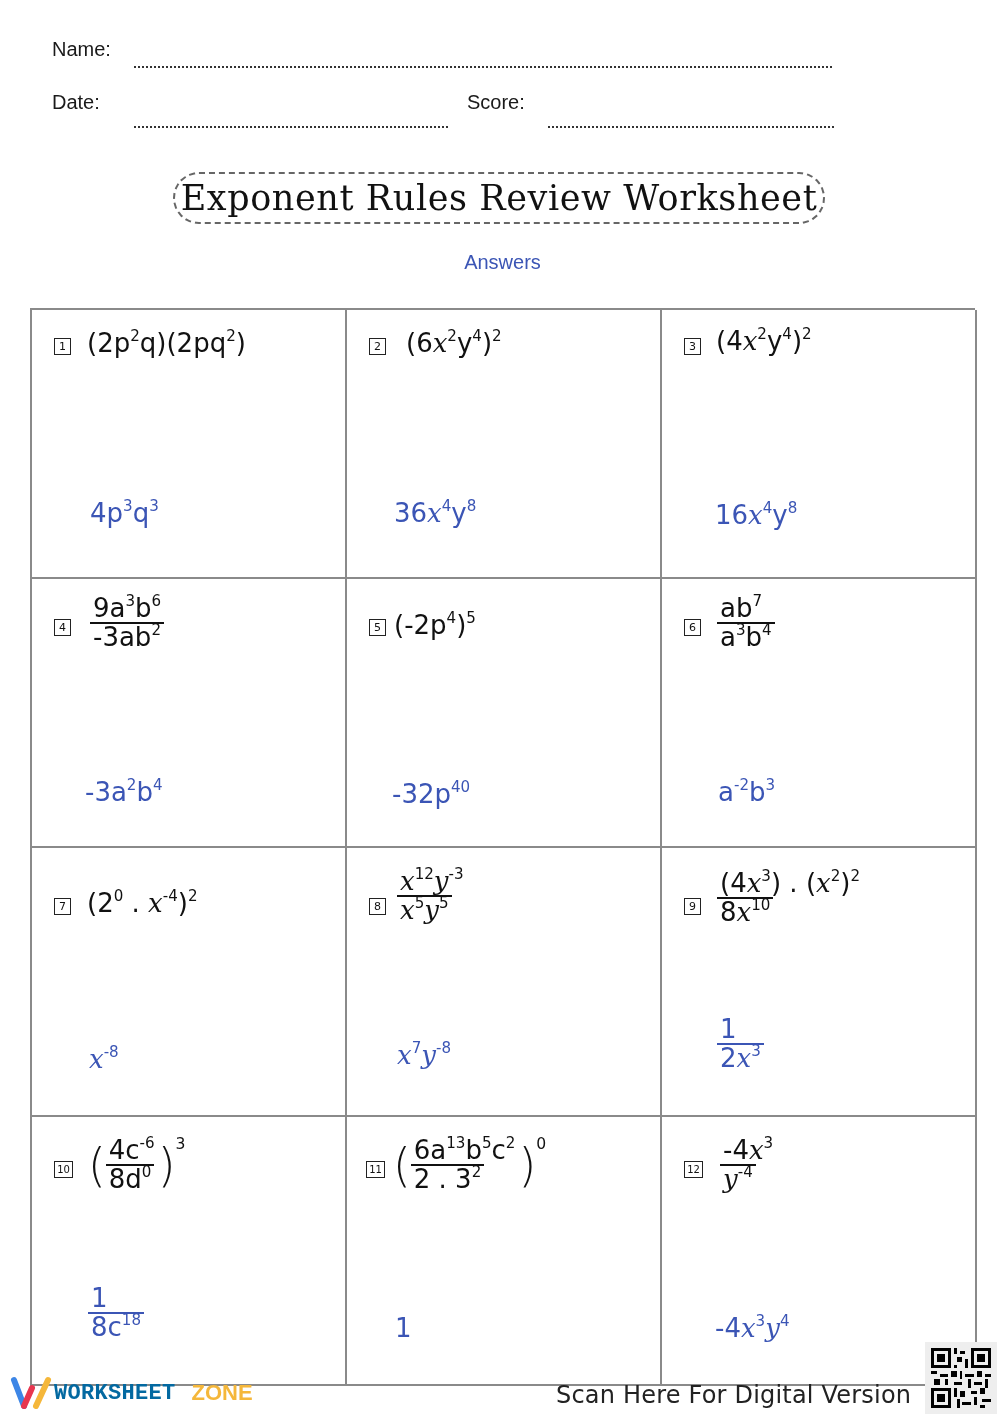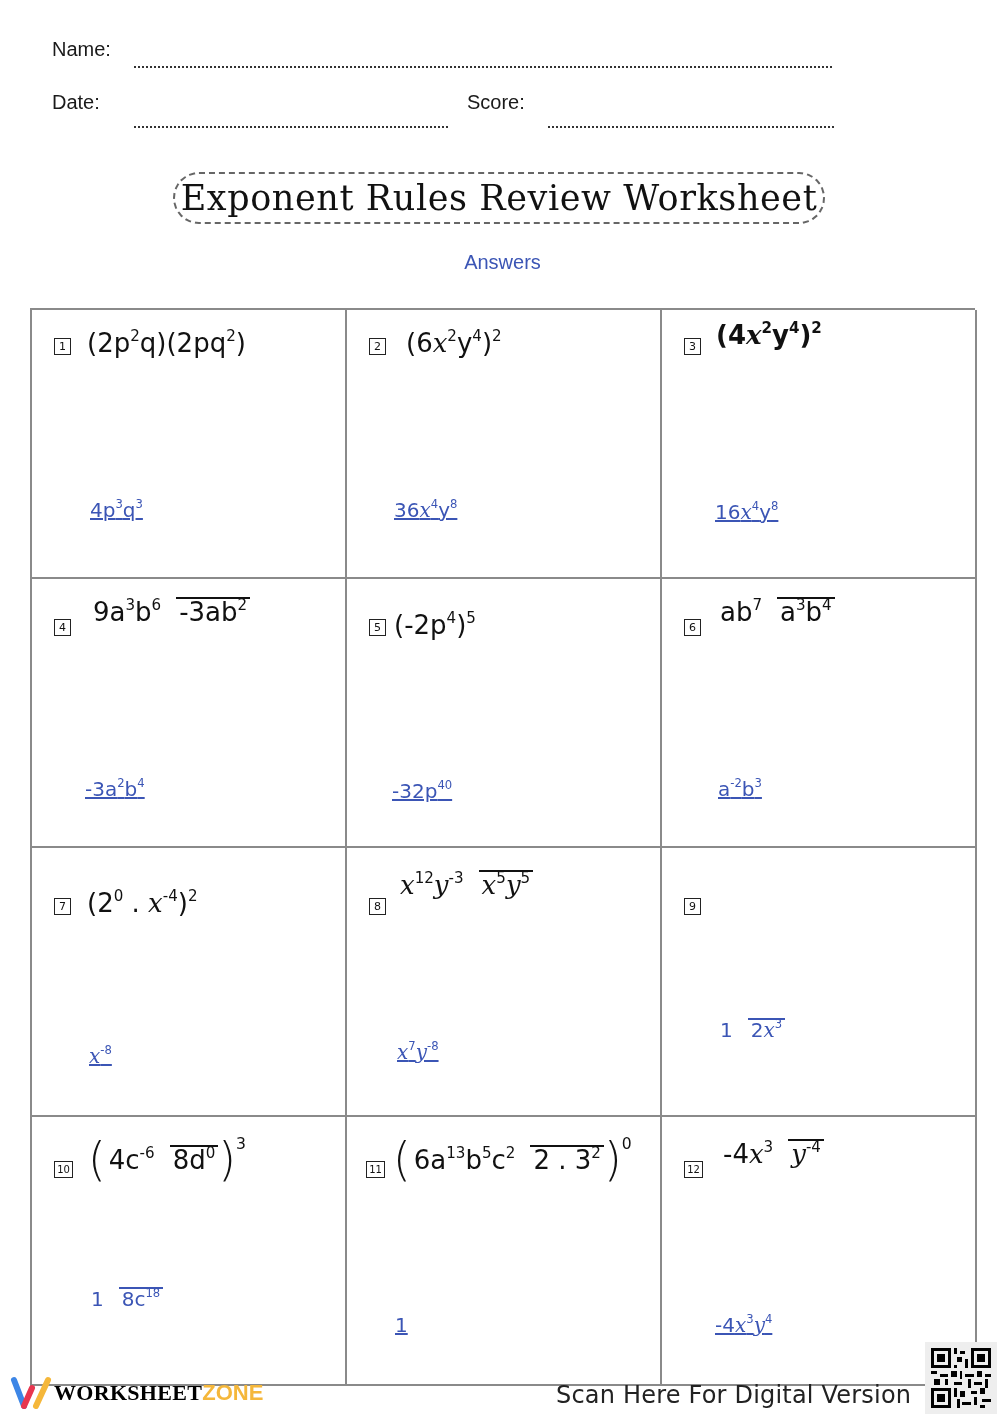--- a/index.html
+++ b/index.html
@@ -23,34 +23,34 @@
           display: grid; grid-template-columns: 315px 315px 315px; grid-template-rows: 269px 269px 269px 269px;
           border-top: 2px solid #8a8a8a; border-left: 2px solid #8a8a8a; box-sizing: border-box; }
   .cell { position: relative; border-right: 2px solid #8a8a8a; border-bottom: 2px solid #8a8a8a; box-sizing: border-box; }
 
   .num { position: absolute; left: 22px; top: 28px; width: 15px; height: 15px; border: 1.3px solid #222;
          font-size: 11px; line-height: 15px; text-align: center; color: #111; box-sizing: content-box; }
   .num.two { width: 17px; font-size: 10px; }
 
   .q { position: absolute; left: 55px; top: 16px; font-size: 26px; color: #111; white-space: nowrap;
        font-family: "DejaVu Sans", sans-serif; }
-  .ans { position: absolute; left: 58px; font-size: 20px; color: #3b55b5; white-space: nowrap; text-decoration: underline; }
+  .ans { position: absolute; left: 58px; font-size: 26px; color: #3b55b5; white-space: nowrap; }
 
   sup { font-size: 0.58em; vertical-align: 0; position: relative; top: -0.75em; }
   .v { font-family: "DejaVu Serif", serif; font-style: italic; }
 
-  .frac { display: inline-flex; flex-direction: row; align-items: flex-end; vertical-align: middle; gap: 12px; }
+  .frac { display: inline-flex; flex-direction: column; align-items: flex-start; vertical-align: middle; }
   .frac .n { padding: 0 3px; line-height: 1.05; }
   .frac .d { padding: 0 3px; line-height: 1.05; border-top: 2px solid currentColor; }
   .paren { font-size: 1.75em; font-weight: 200; vertical-align: middle; line-height: 1; }
   .outer-exp { font-size: 0.6em; vertical-align: top; position: relative; top: -0.1em; }
 
   .logo { position: absolute; left: 10px; top: 1376px; display: flex; align-items: center; }
-  .logo-word1 { font-family: Liberation Serif, serif; font-weight: bold; font-size: 22px; color: #000000; letter-spacing: 0.3px; }
-  .logo-word2 { font-family: "Liberation Sans", sans-serif; font-weight: bold; font-size: 22px; color: #f5b73a; margin-left: 0; }
+  .logo-word1 { font-family: Liberation Mono, monospace; font-weight: bold; font-size: 22px; color: #0369a1; letter-spacing: 0.3px; }
+  .logo-word2 { font-family: "Liberation Sans", sans-serif; font-weight: bold; font-size: 22px; color: #f5b73a; margin-left: 16px; }
 
   .scan-text { position: absolute; left: 556px; top: 1381px; font-size: 24px; color: #222;
                font-family: "DejaVu Sans", sans-serif; letter-spacing: 0.2px; }
   .qr { position: absolute; left: 925px; top: 1342px; width: 72px; height: 72px; background: #eeeeee;
         display: flex; align-items: center; justify-content: center; }
 </style>
 </head>
 <body>
 
 <span class="field-label" style="left:52px; top:38px;">Name:</span>
@@ -76,21 +76,21 @@
   </div>
 
   <div class="cell">
     <span class="num">2</span>
     <div class="q" style="left:59px; top:18px;">(6<span class="v">x</span><sup>2</sup>y<sup>4</sup>)<sup>2</sup></div>
     <div class="ans" style="left:47px; top:188px;">36<span class="v">x</span><sup>4</sup>y<sup>8</sup></div>
   </div>
 
   <div class="cell">
     <span class="num">3</span>
-    <div class="q" style="left:54px; top:10px;font-weight:bold;">(4<span class="v">x</span><sup>2</sup>y<sup>4</sup>)<sup>2</sup></div>
+    <div class="q" style="left:54px; top:16px;">(4<span class="v">x</span><sup>2</sup>y<sup>4</sup>)<sup>2</sup></div>
     <div class="ans" style="left:53px; top:190px;">16<span class="v">x</span><sup>4</sup>y<sup>8</sup></div>
   </div>
 
   <div class="cell">
     <span class="num" style="top:40px;">4</span>
     <div class="q" style="left:58px; top:16px;">
       <span class="frac">
           <span class="n">9a<sup>3</sup>b<sup>6</sup></span>
           <span class="d">-3ab<sup>2</sup></span>
         </span>
@@ -127,20 +127,26 @@
       <span class="frac">
           <span class="n"><span class="v">x</span><sup>12</sup><span class="v">y</span><sup>-3</sup></span>
           <span class="d"><span class="v">x</span><sup>5</sup><span class="v">y</span><sup>5</sup></span>
         </span>
     </div>
     <div class="ans" style="left:50px; top:192px;"><span class="v">x</span><sup>7</sup><span class="v">y</span><sup>-8</sup></div>
   </div>
 
   <div class="cell">
     <span class="num" style="top:50px;">9</span>
+    <div class="q" style="left:55px; top:22px;">
+      <span class="frac">
+          <span class="n">(4<span class="v">x</span><sup>3</sup>) . (<span class="v">x</span><sup>2</sup>)<sup>2</sup></span>
+          <span class="d">8<span class="v">x</span><sup>10</sup></span>
+        </span>
+    </div>
     <div class="ans" style="left:55px; top:168px;">
       <span class="frac">
           <span class="n">1</span>
           <span class="d">2<span class="v">x</span><sup>3</sup></span>
         </span>
     </div>
   </div>
 
   <div class="cell">
     <span class="num two" style="top:44px;">10</span>

